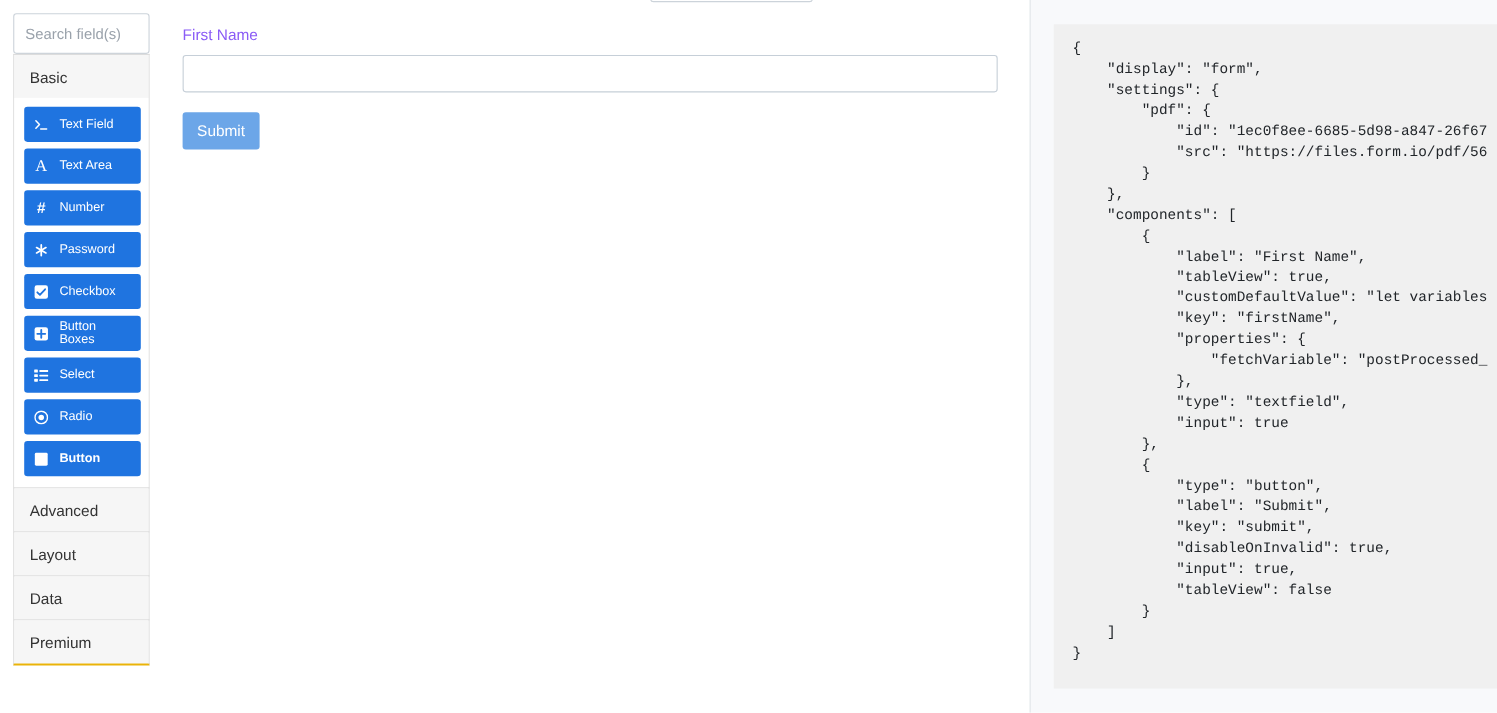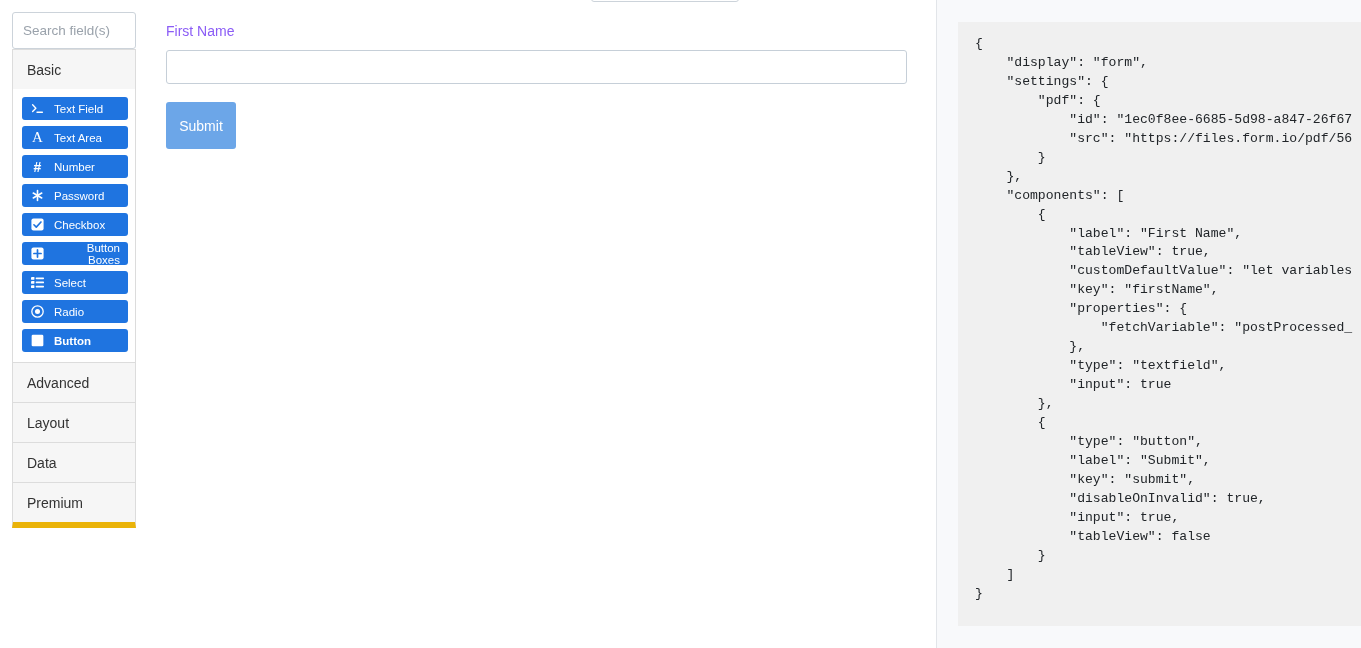--- a/index.html
+++ b/index.html
@@ -34,21 +34,21 @@
     color: #1d4ed8;
     background: #fff;
     border: 1px solid #ccd3da;
     border-radius: 3px;
     outline: none;
   }
   .search-input::placeholder { color: #9aa2ab; opacity: 1; }
 
   .accordion { }
   .acc-group { border: 1px solid #dcdcdc; border-bottom: none; }
-  .acc-group:last-child { border-bottom: 6px solid #eab308; }
+  .acc-group:last-child { border-bottom: 2px solid #eab308; }
   .acc-head {
     height: 39px;
     display: flex;
     align-items: center;
     padding: 0 14px;
     background: #f6f6f6;
     font-size: 14px;
     color: #333;
     cursor: pointer;
     user-select: none;
@@ -56,29 +56,29 @@
   .acc-body {
     background: #ffffff;
     padding: 8px 9px 10px 9px;
   }
   .comp-btn {
     display: flex;
     align-items: center;
     width: 106px;
     height: 23px;
     margin-bottom: 6px;
-    padding: 3px 8px;
+    padding: 16px 8px;
     border: none;
     border-radius: 3px;
     background: #1f74e0;
     color: #ffffff;
     font-size: 11.5px;
     font-family: "Liberation Sans", sans-serif;
     cursor: pointer;
-    text-align: right;
+    text-align: left;
   }
   .comp-btn:last-child { margin-bottom: 0; font-weight: bold; }
   .comp-ico {
     width: 15px; height: 15px;
     margin-right: 9px;
     flex: 0 0 15px;
     display: flex;
     align-items: center;
     justify-content: center;
     color: #ffffff;
@@ -118,21 +118,21 @@
     color: #333;
     background: #ffffff;
     border: 1px solid #c6cfd8;
     border-radius: 3px;
     outline: none;
   }
   .submit-btn {
     position: absolute;
     left: 0; top: 102px;
     min-width: 70px;
-    height: 47px;
+    height: 34px;
     padding: 0 0;
     border: none;
     border-radius: 3px;
     background: #6ca6e8;
     color: #ffffff;
     font-size: 14px;
     font-family: "Liberation Sans", sans-serif;
     cursor: default;
   }
 

